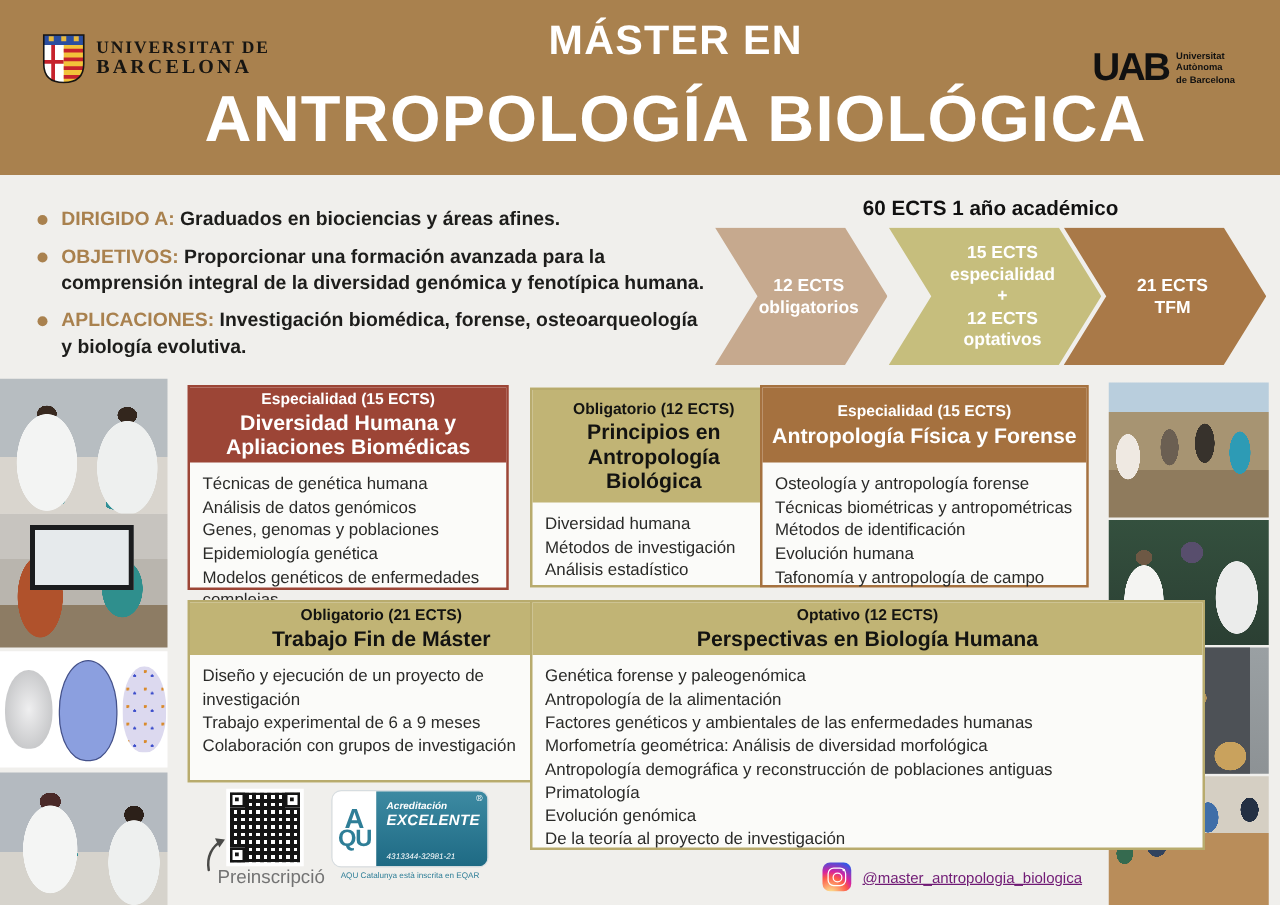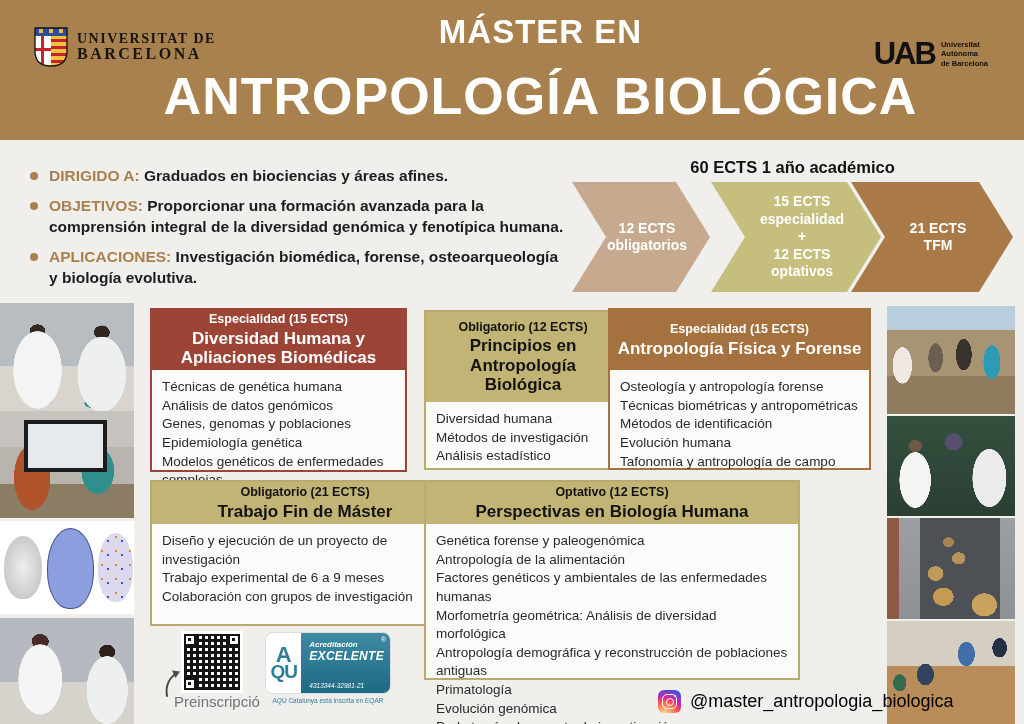--- a/index.html
+++ b/index.html
@@ -105,21 +105,21 @@
   .card-title{font-size:17px;font-weight:bold;line-height:1.14;margin-top:1px;}
   .card-items{list-style:none;margin:0;padding:8px 10px;font-size:13.5px;line-height:1.38;color:#2a2a28;}
   .card-red{left:150px;top:308px;width:257px;border:2px solid #9c4536;}
   .card-red .card-head{background:#9c4536;color:#fff;height:60px;}
   .card-olive-sm{left:424px;top:310px;width:198px;border:2px solid #b8ab6d;}
   .card-olive-sm .card-head{background:#c1b475;color:#131311;height:90px;}
   .card-brown{left:608px;top:308px;width:263px;border:2px solid #a5713f;}
   .card-brown .card-head{background:#a5713f;color:#fff;height:60px;}
   .card-tfm{left:150px;top:480px;width:310px;border:2px solid #b8ab6d;}
   .card-tfm .card-head{background:#c1b475;color:#131311;height:42px;}
-  .card-opt{left:424px;top:480px;width:376px;border:2px solid #b8ab6d;}
+  .card-opt{left:424px;top:480px;width:540px;border:2px solid #b8ab6d;}
   .card-opt .card-head{background:#c1b475;color:#131311;height:42px;}
   .card-red .card-items{height:84px;}
   .card-olive-sm .card-items{height:50px;}
   .card-brown .card-items{height:82px;}
   .card-tfm .card-items{height:84px;border-radius:14px;}
   .card-opt .card-items{height:138px;}
 
   
   .qr{position:absolute;left:184px;top:634px;width:56px;height:56px;background:
     repeating-linear-gradient(90deg,#141414 0 3px,transparent 3px 6px),
@@ -141,21 +141,21 @@
   .aqu-code{position:absolute;left:8px;bottom:4px;font-size:6.5px;}
   .aqu-reg{position:absolute;right:4px;top:3px;font-size:7px;}
   .aqu-caption{position:absolute;left:252px;top:697px;width:152px;text-align:center;
     font-size:6.5px;color:#2e7e97;}
   .ig-row{position:absolute;left:658px;top:690px;display:flex;align-items:center;gap:9px;}
   .ig-icon{position:relative;width:23px;height:23px;border-radius:6px;
     background:radial-gradient(circle at 28% 110%,#fdf497 0%,#fd5949 45%,#d6249f 60%,#285aeb 92%);}
   .ig-icon .frame{position:absolute;inset:4px;border:1.6px solid #fff;border-radius:5px;}
   .ig-icon .lens{position:absolute;left:7.5px;top:7.5px;width:8px;height:8px;border:1.6px solid #fff;border-radius:50%;box-sizing:border-box;}
   .ig-icon .dot{position:absolute;right:5px;top:5px;width:2px;height:2px;background:#fff;border-radius:50%;}
-  .ig-handle{font-size:18px;color:#000000;}
+  .ig-handle{font-size:12px;color:#701a75;text-decoration:underline;}
 </style>
 </head>
 <body>
 
 <div class="poster">
 
   <div class="header">
     <div class="ub-logo">
       <svg width="34" height="40" viewBox="0 0 34 40">
         <defs>

